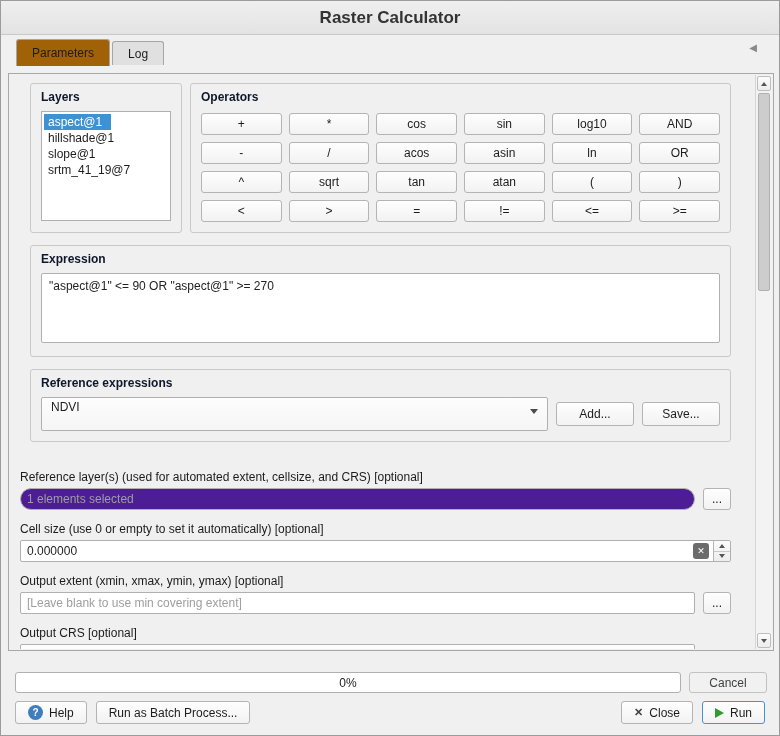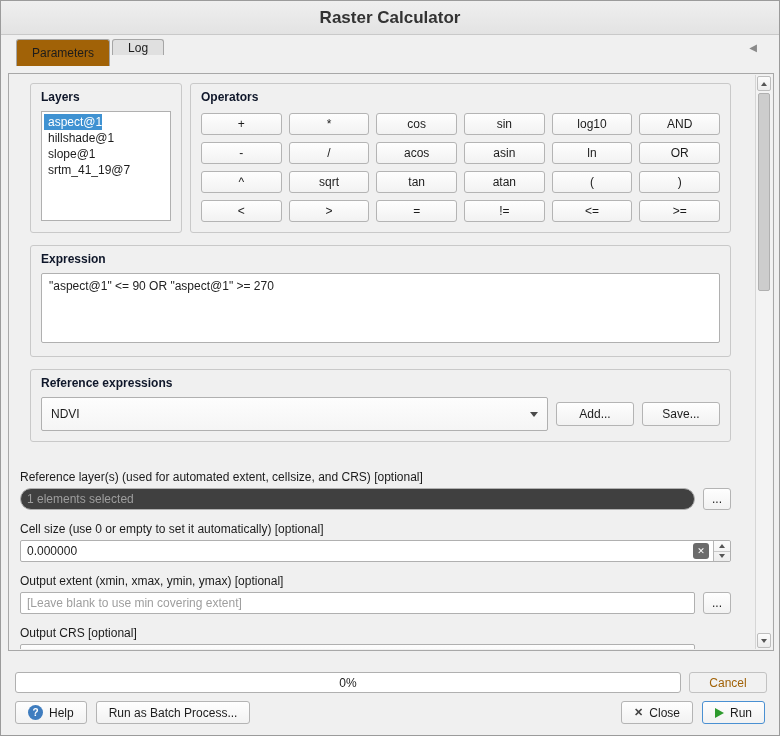--- a/index.html
+++ b/index.html
@@ -23,22 +23,22 @@
     border-bottom: 1px solid #c9c9c9;
     display: flex; align-items: center; justify-content: center;
     font-weight: bold; font-size: 17px; color: #333;
   }
   
   .tabbar {
     position: absolute; left: 15px; top: 46px; height: 27px;
     display: flex; align-items: flex-end; z-index: 4;
   }
   .tab {
-    height: 16px; display: flex; align-items: center;
-    padding: 0 15px; margin-right: 2px; margin-bottom: 19px;
+    height: 24px; display: flex; align-items: center;
+    padding: 0 15px; margin-right: 2px; margin-bottom: 9px;
     background: #e0e0e0;
     border: 1px solid #a6a6a6; border-bottom: none;
     border-radius: 3px 3px 0 0; cursor: default;
   }
   .tab.active { height: 27px; margin-bottom: 8px; background: #a16207; text-align: center; }
   .tab-scroll {
     position: absolute; top: 41px; right: 22px; z-index: 4;
     font-size: 10px; color: #8a8a8a;
   }
   
@@ -57,21 +57,21 @@
     padding: 6px 10px 10px 10px;
   }
   .groupbox.block { margin: 12px 0 0 10px; }
   .group-title { font-weight: bold; margin-bottom: 7px; color: #0f172a; }
   .layers-group { width: 152px; flex: none; }
   .operators-group { flex: 1; }
   .listbox {
     background: #fff; border: 1px solid #b0b0b0;
     height: 110px; padding: 2px; overflow: hidden;
   }
-  .list-item { padding: 1px 0 1px 4px; white-space: nowrap; width: fit-content; }
+  .list-item { padding: 1px 9px 1px 4px; white-space: nowrap; width: fit-content; }
   .list-item.selected { background: #3f92d2; color: #fff; }
   .op-grid {
     display: grid; grid-template-columns: repeat(6, 1fr);
     gap: 7px 7px; padding-top: 2px;
   }
   
   .btn {
     display: inline-flex; align-items: center; justify-content: center; gap: 6px;
     background: linear-gradient(#fefefe, #f2f2f2);
     border: 1px solid #b4b4b4; border-radius: 3px;
@@ -89,39 +89,39 @@
     background: #fff; color: #222;
     font-family: "Liberation Sans", sans-serif; font-size: 12px;
     padding: 5px 7px; outline: none;
   }
   
   .row { display: flex; gap: 8px; align-items: center; }
   .combo {
     flex: 1; height: 28px; min-width: 0;
     background: linear-gradient(#fdfdfd, #f5f5f5);
     border: 1px solid #b0b0b0; border-radius: 2px;
-    display: flex; align-items: center; padding: 16px 9px;
+    display: flex; align-items: flex-end; padding: 16px 9px;
   }
   .combo-text { flex: 1; overflow: hidden; white-space: nowrap; }
   .combo-arrow {
     width: 0; height: 0; margin-left: 6px;
     border-left: 4px solid transparent; border-right: 4px solid transparent;
     border-top: 5px solid #4a4a4a;
   }
   
   .field-label { margin: 12px 0 4px 0; color: #1b1b1b; }
   .field-label.first { margin-top: 28px; }
   .text-input {
     flex: 1; min-width: 0; height: 22px;
     border: 1px solid #b0b0b0; border-radius: 2px;
     background: #fff; color: #222; padding: 0 6px;
     font-family: "Liberation Sans", sans-serif; font-size: 12px; outline: none;
   }
   .text-input::placeholder { color: #9e9e9e; }
-  .disabled-input { background: #404040; color: #9e9e9e; border-radius: 11px; }
+  .disabled-input { background: #4c1d95; color: #9e9e9e; border-radius: 11px; }
   .spin-wrap { flex: 1; position: relative; }
   .spin-input { width: 100%; padding-right: 62px; }
   .clear-btn {
     position: absolute; right: 22px; top: 3px;
     width: 16px; height: 16px; border-radius: 3px;
     background: #6b6b6b; color: #fff;
     font-size: 9px; line-height: 16px; text-align: center;
   }
   .spin {
     position: absolute; right: 1px; top: 1px; bottom: 1px; width: 17px;
@@ -154,21 +154,21 @@
   
   .progress-row {
     position: absolute; left: 14px; top: 671px; width: 752px;
     display: flex; gap: 8px; align-items: center;
   }
   .progress {
     flex: 1; height: 21px;
     border: 1px solid #b0b0b0; border-radius: 3px; background: #fff;
     display: flex; align-items: center; justify-content: center; color: #222;
   }
-  .cancel { width: 78px; height: 21px; color: #a16207; background: #f1f1f1; border-color: #c2c2c2; flex: none; }
+  .cancel { width: 78px; height: 21px; color: #404040; background: #f1f1f1; border-color: #c2c2c2; flex: none; }
   .button-row {
     position: absolute; left: 14px; right: 14px; top: 700px;
     display: flex; align-items: center;
   }
   .ml8 { margin-left: 9px; }
   .spacer { flex: 1; }
   .help-icon {
     width: 15px; height: 15px; border-radius: 50%;
     background: #3f7dbf; color: #fff; font-weight: bold;
     font-size: 10px; line-height: 15px; text-align: center; display: inline-block;

